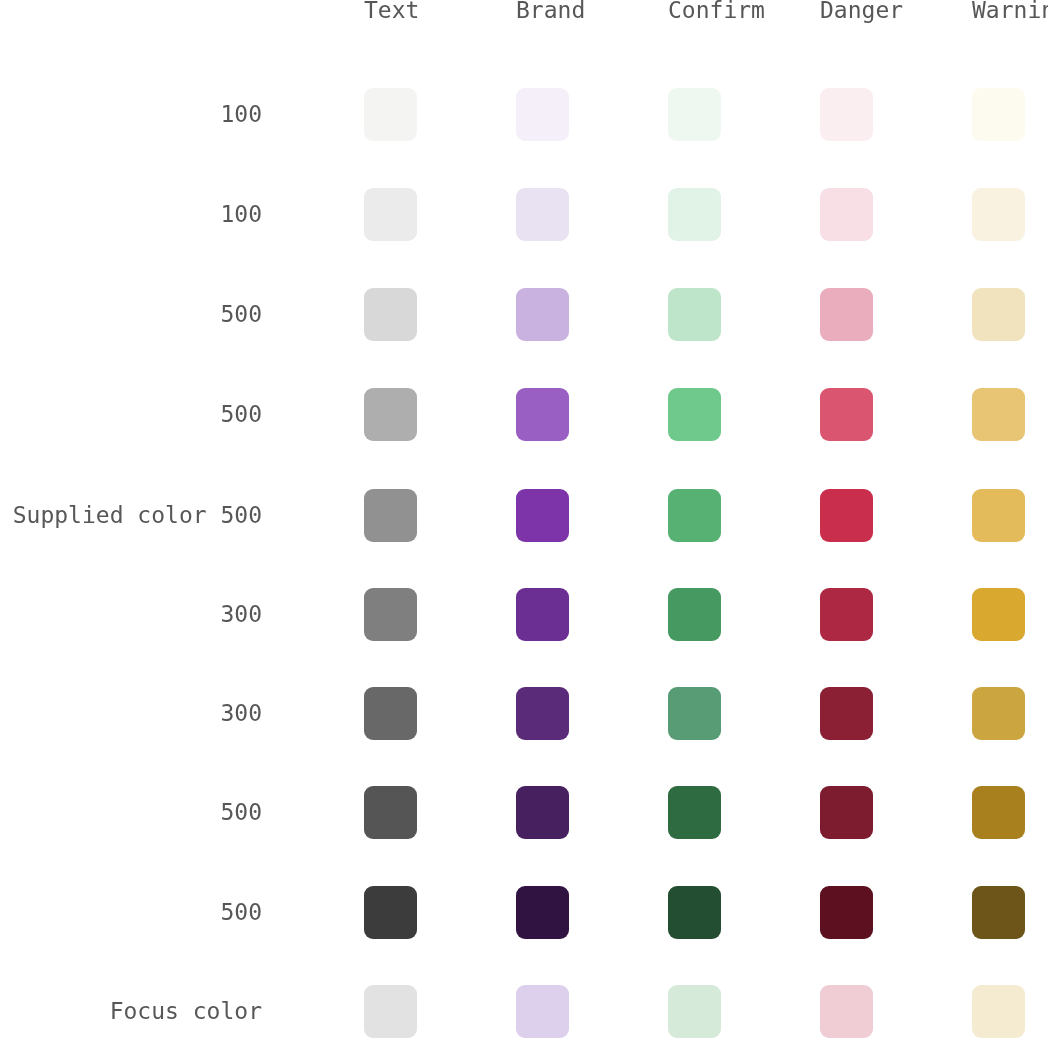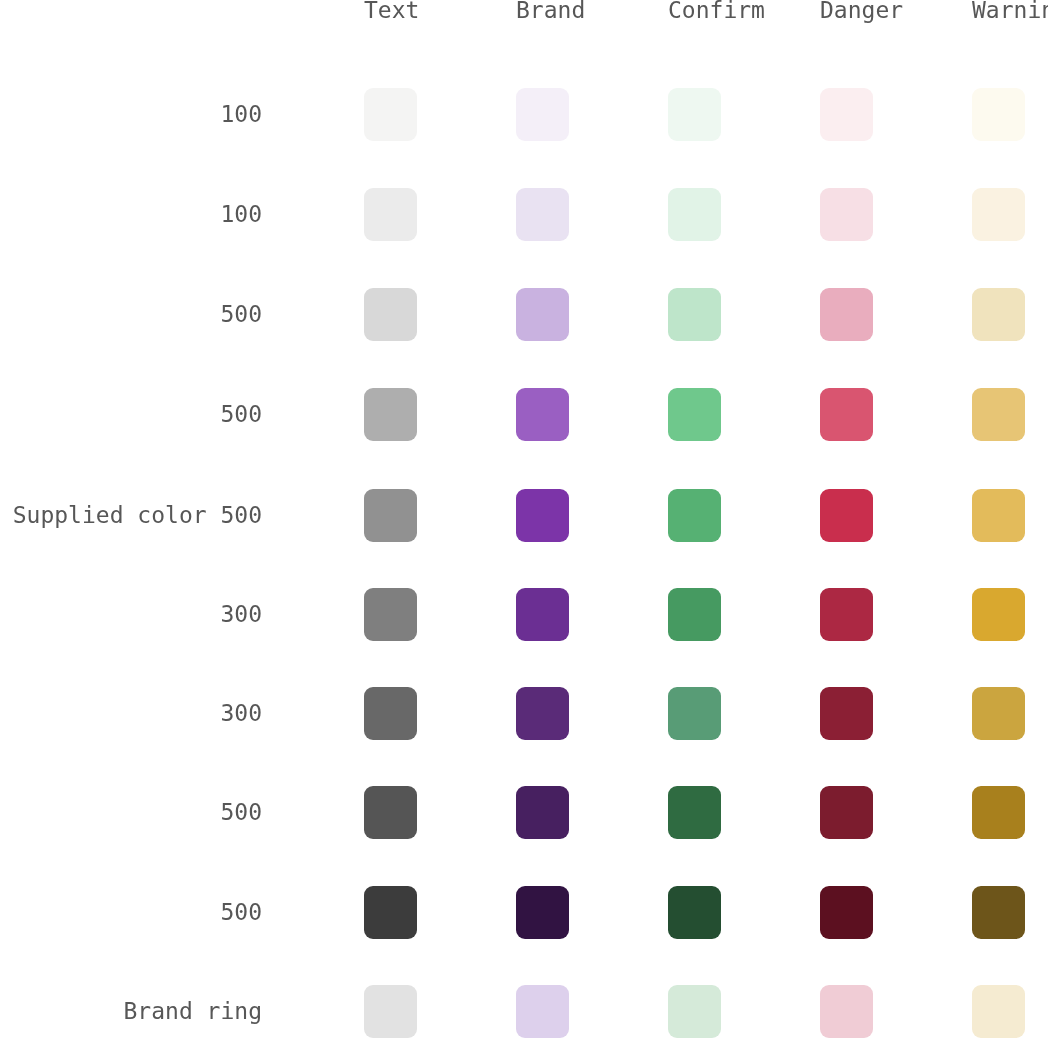--- a/index.html
+++ b/index.html
@@ -93,21 +93,21 @@
   <div class="row-label is-plain" style="top: 699px;">
     <span class="prefix"></span><span class="step">300</span>
   </div>
   <div class="row-label is-plain" style="top: 798px;">
     <span class="prefix"></span><span class="step">500</span>
   </div>
   <div class="row-label is-plain" style="top: 898px;">
     <span class="prefix"></span><span class="step">500</span>
   </div>
   <div class="row-label is-plain" style="top: 997px;">
-    <span class="prefix"></span><span class="step">Brand ring</span>
+    <span class="prefix"></span><span class="step">Focus color</span>
   </div>
 
   <div id="swatch-layer">
       <div class="swatch" style="left: 364px; top: 88px; background: rgb(244, 244, 243);"></div>
       <div class="swatch" style="left: 364px; top: 188px; background: rgb(235, 235, 235);"></div>
       <div class="swatch" style="left: 364px; top: 288px; background: rgb(216, 216, 216);"></div>
       <div class="swatch" style="left: 364px; top: 388px; background: rgb(174, 174, 174);"></div>
       <div class="swatch" style="left: 364px; top: 489px; background: rgb(145, 145, 145);"></div>
       <div class="swatch" style="left: 364px; top: 588px; background: rgb(127, 127, 127);"></div>
       <div class="swatch" style="left: 364px; top: 687px; background: rgb(104, 104, 104);"></div>

